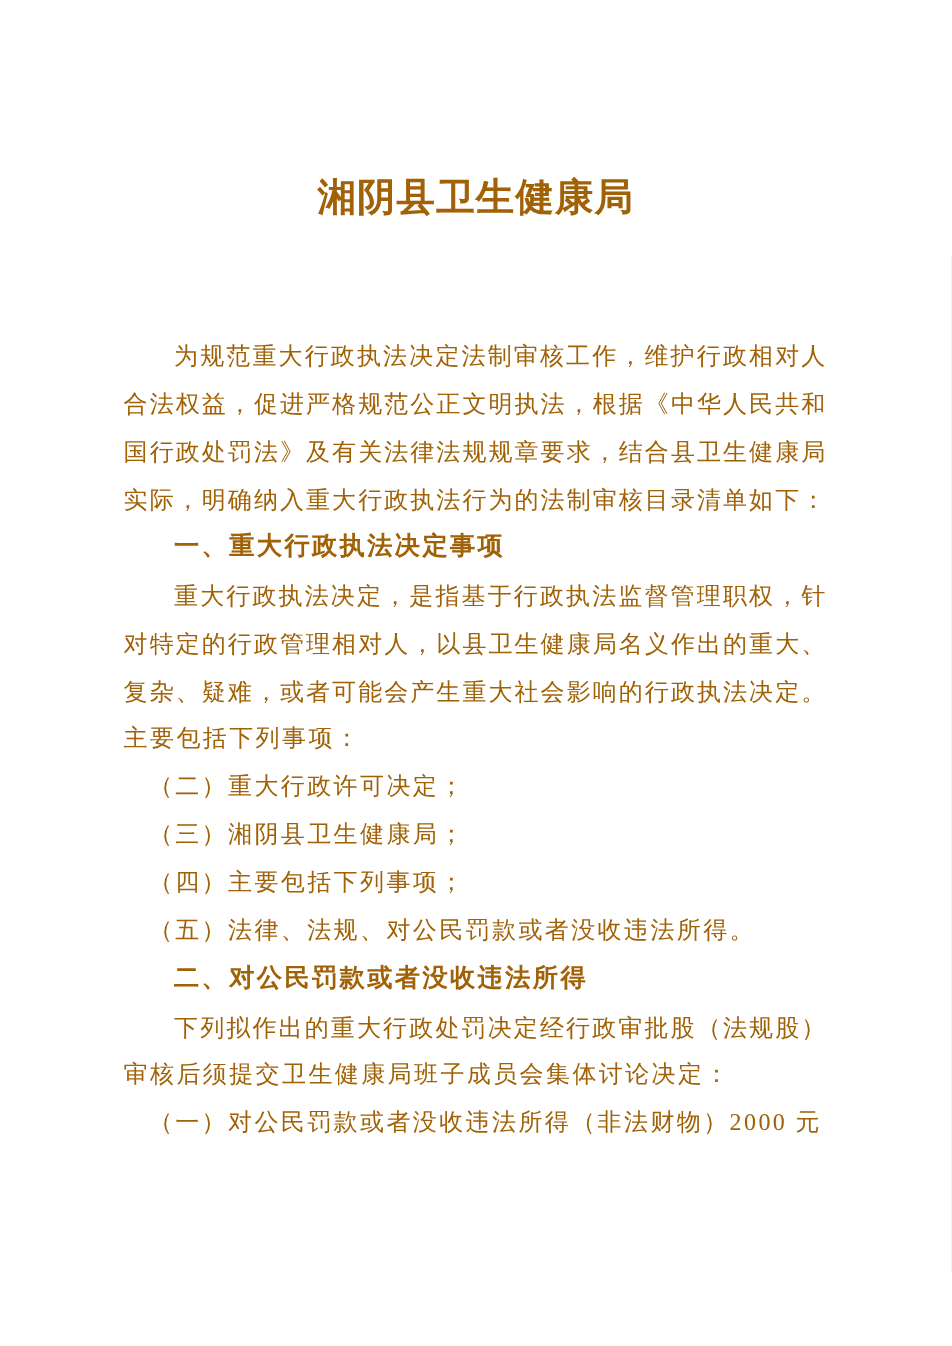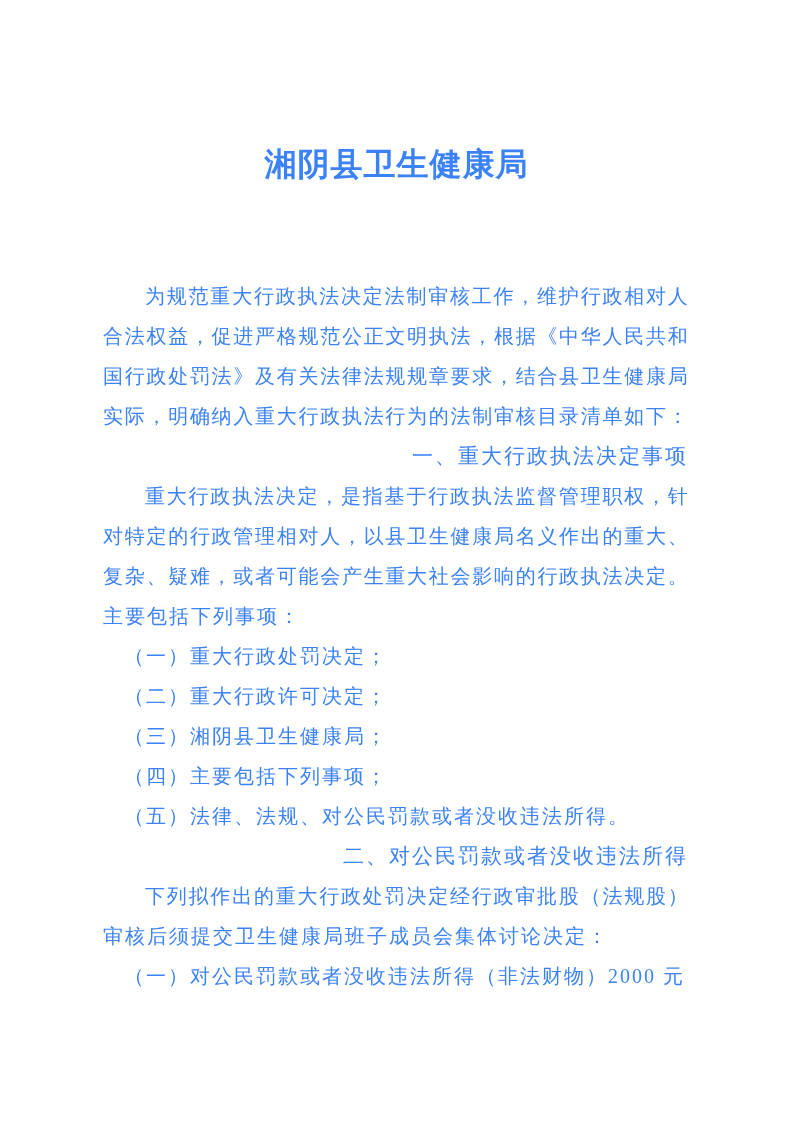--- a/index.html
+++ b/index.html
@@ -2,21 +2,21 @@
 <html><head>
 <meta charset="utf-8">
 <style>
   html, body { margin: 0; padding: 0; background: #e8e8e8; }
   .page {
     position: relative;
     width: 793px;
     height: 1122px;
     margin: 0 auto;
     background: #ffffff;
-    color: #3b82f6;
+    color: #a16207;
     overflow: hidden;
     font-family: "Liberation Serif", "DejaVu Serif", serif;
   }
   .title-block {
     position: absolute;
     top: 141px;
     left: 0;
     width: 793px;
     text-align: center;
   }
@@ -46,26 +46,25 @@
     align-items: center;
   }
   .line.flex span { flex: 0 1 auto; }
   .line.plain {
     line-height: 40px;
     letter-spacing: 2px;
     white-space: nowrap;
   }
   .line.heading {
     font-family: "Liberation Sans", "DejaVu Sans", sans-serif;
-    font-weight: normal;
+    font-weight: bold;
     font-size: 21px;
     line-height: 40px;
     letter-spacing: 2px;
     white-space: nowrap;
-    text-align: right;
   }
   .indent-para { padding-left: 42px; }
   .indent-item { padding-left: 21px; }
   .indent-none { padding-left: 0; }
 </style>
 </head>
 <body>
 
 <div class="page">
   <div class="title-block">
@@ -266,21 +265,20 @@
         <span>的</span>
         <span>行</span>
         <span>政</span>
         <span>执</span>
         <span>法</span>
         <span>决</span>
         <span>定</span>
         <span>。</span>
       </div>
       <div class="line plain indent-none">主要包括下列事项：</div>
-      <div class="line plain indent-item">（一）重大行政处罚决定；</div>
       <div class="line plain indent-item">（二）重大行政许可决定；</div>
       <div class="line plain indent-item">（三）湘阴县卫生健康局；</div>
       <div class="line plain indent-item">（四）主要包括下列事项；</div>
       <div class="line plain indent-item">（五）法律、法规、对公民罚款或者没收违法所得。</div>
       <div class="line heading indent-para">二、对公民罚款或者没收违法所得</div>
       <div class="line flex indent-para">
         <span>下</span>
         <span>列</span>
         <span>拟</span>
         <span>作</span>

